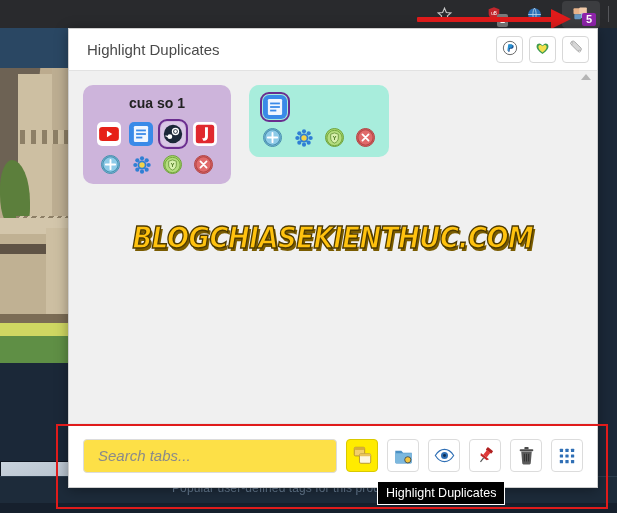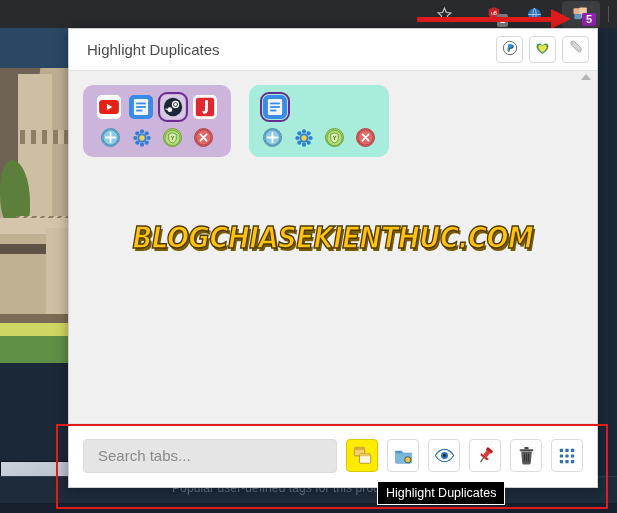--- a/index.html
+++ b/index.html
@@ -158,21 +158,21 @@
   }
 
   
   .popup-footer {
     flex: 0 0 64px; background: #fff; border-top: 1px solid #e6e6e6;
     display: flex; align-items: center; padding: 0 14px; gap: 9px;
   }
   .search-input {
     flex: 1; height: 34px; border: 1px solid #dcdcdc; border-radius: 4px;
     font-size: 15px; color: #7a7a7a; padding: 0 14px;
-    font-family: "Liberation Sans", sans-serif; background: #e5e5e5;
+    font-family: "Liberation Sans", sans-serif; background: #fde047; font-style: italic;
   }
   .search-input::placeholder { color: #8a8a8a; }
   .foot-btn {
     width: 32px; height: 33px; border: 1px solid #dcdcdc; border-radius: 4px;
     background: #fff; display: flex; align-items: center; justify-content: center;
     flex: 0 0 32px;
   }
   .foot-btn.active { background: #ffeb00; border-color: #d9c900; }
 
   
@@ -287,20 +287,21 @@
         </div>
       </div>
     </div>
 
     <div class="popup-body">
       <div class="scroll-arrow"></div>
 
       <div class="cards">
 
         <div class="card card1" style="background:#cdb4db">
+          <div class="card-title">cua so 1</div>
           <div class="card-tabs">
             <div class="tabicon" style="background:#fff">
               <svg width="20" height="14" viewBox="0 0 24 17">
                 <rect x="0" y="0" width="24" height="17" rx="4" fill="#e62117"></rect>
                 <polygon points="9.5,4.5 16,8.5 9.5,12.5" fill="#fff"></polygon>
               </svg>
             </div>
             <div class="tabicon" style="background:#3a8ae8">
               <svg width="16" height="18" viewBox="0 0 18 20">
                 <rect x="1" y="1" width="16" height="18" rx="1.5" fill="#f0f6ff"></rect>

